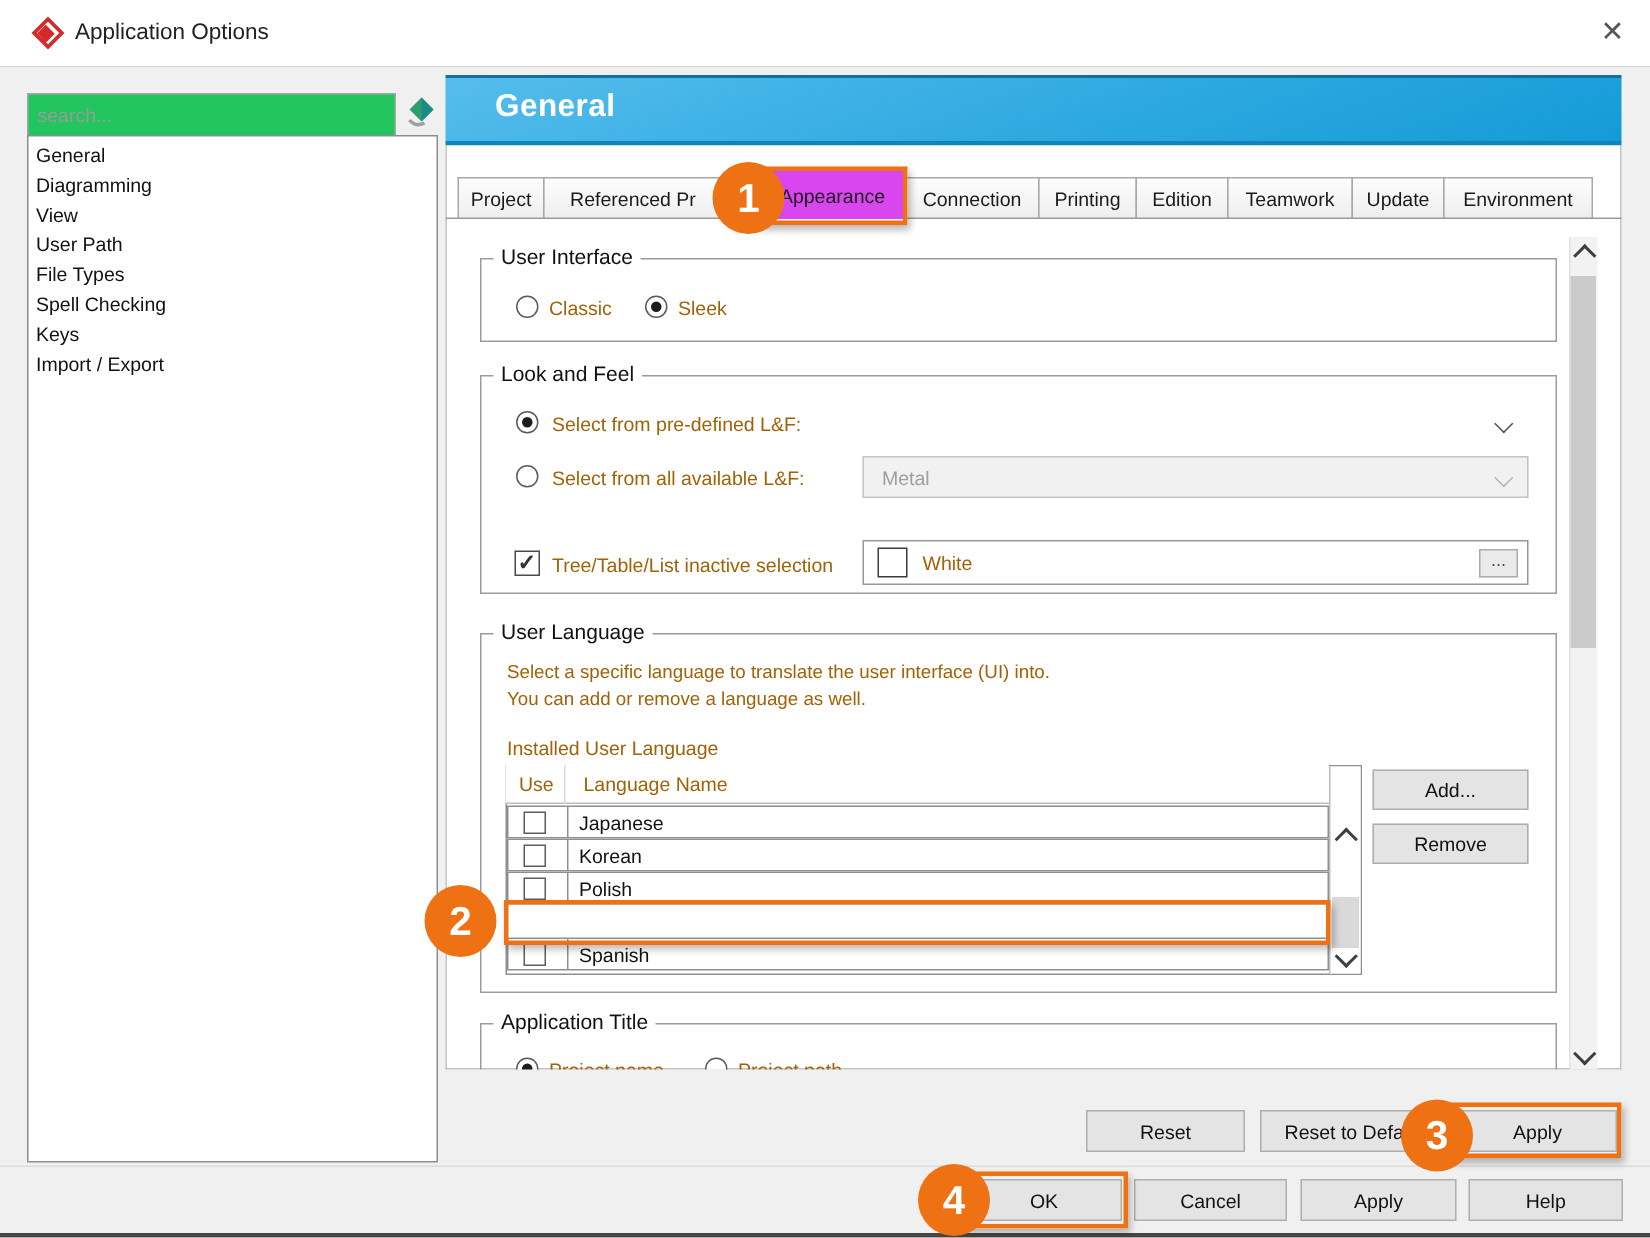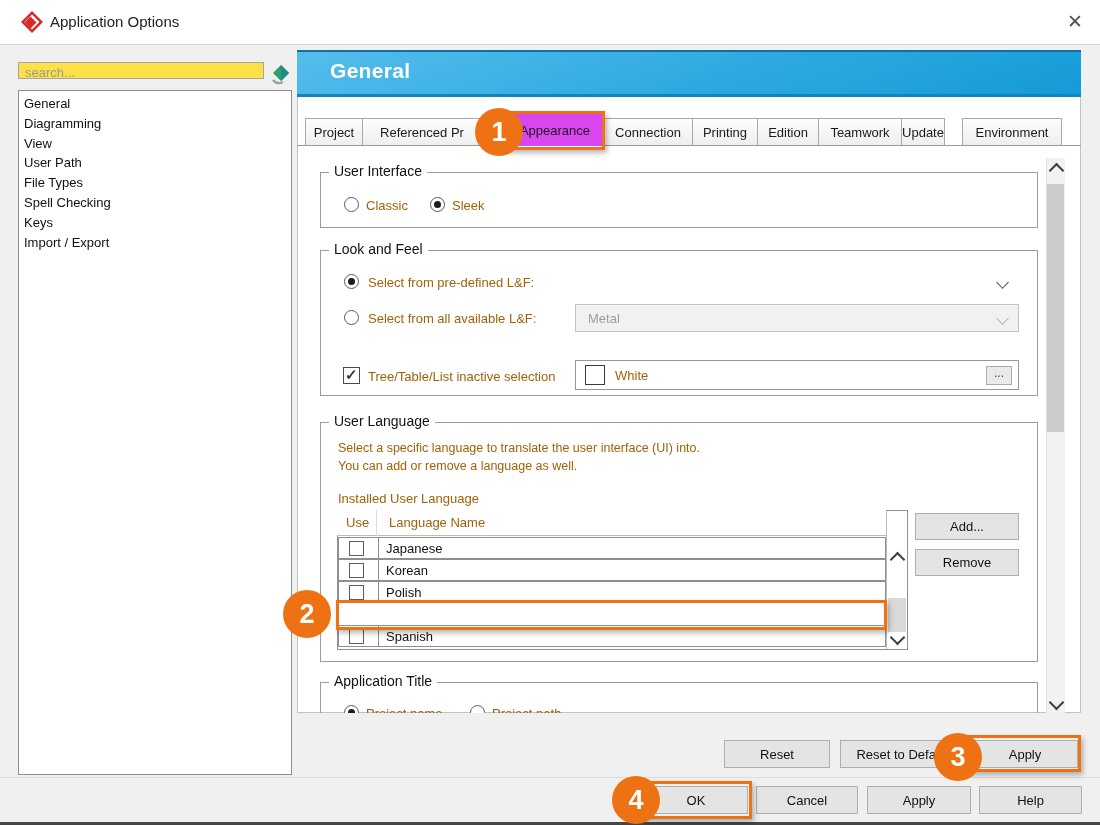--- a/index.html
+++ b/index.html
@@ -7,21 +7,21 @@
           font-family:"Liberation Sans",sans-serif;color:#1a1a1a;}
   .abs{position:absolute;}
   
   .titlebar{left:0;top:0;width:1100px;height:44px;background:#fff;border-bottom:1px solid #d6d6d6;}
   .app-title{left:50px;top:13px;font-size:15px;color:#222;}
   .close-x{left:1060px;top:8px;width:30px;height:28px;font-size:19px;color:#555;text-align:center;line-height:28px;cursor:default;}
   
   .dialog-bg{left:0;top:45px;width:1100px;height:780px;background:#f0f0f0;}
   .bottom-edge{left:0;top:822px;width:1100px;height:3px;background:#454545;}
   
-  .search-box{left:18px;top:62px;width:246px;height:17px;background:#fde047;border:1px solid #a6a6a6;box-sizing:border-box;}
+  .search-box{left:18px;top:62px;width:246px;height:29px;background:#22c55e;border:1px solid #a6a6a6;box-sizing:border-box;}
   .search-box input{width:100%;height:100%;border:none;outline:none;font-family:"Liberation Sans",sans-serif;
                     font-size:13px;color:#444;padding:0 6px;background:transparent;}
   .search-box input::placeholder{color:#9a9a9a;}
   .sidebar-list{left:18px;top:90px;width:274px;height:685px;background:#fff;border:1px solid #8d8d8d;box-sizing:border-box;padding-top:3px;}
   .sidebar-item{height:19.8px;line-height:19.8px;padding-left:5px;font-size:13px;color:#111;}
   
   .banner{left:297px;top:50px;width:784px;height:47px;box-sizing:border-box;
           background:linear-gradient(160deg,#55bdec 0%,#2ea9e0 55%,#149bd7 100%);
           border-top:2px solid #10709f;border-bottom:3px solid #0f85bb;}
   .banner-title{left:330px;top:59px;font-size:21px;font-weight:bold;color:#fff;letter-spacing:.3px;}
@@ -122,21 +122,21 @@
   <div class="abs content-panel"></div>
 
   <div class="abs tabline"></div>
   <div class="tab" style="left:305px;width:58px;">Project</div>
   <div class="tab" style="left:362px;width:120px;">Referenced Pr</div>
   <div class="tab active" style="left:507px;width:96px;">Appearance</div>
   <div class="tab" style="left:603px;width:90px;">Connection</div>
   <div class="tab" style="left:692px;width:66px;">Printing</div>
   <div class="tab" style="left:757px;width:62px;">Edition</div>
   <div class="tab" style="left:818px;width:84px;">Teamwork</div>
-  <div class="tab" style="left:901px;width:44px;">Update</div>
+  <div class="tab" style="left:901px;width:62px;">Update</div>
   <div class="tab" style="left:962px;width:100px;">Environment</div>
 
   <div class="fieldset" style="left:320px;top:172px;width:718px;height:56px;">
     <span class="legend">User Interface</span>
   </div>
   <div class="radio" style="left:344px;top:197px;"></div>
   <div class="lbl" style="left:366px;top:198px;">Classic</div>
   <div class="radio on" style="left:430px;top:197px;"></div>
   <div class="lbl" style="left:452px;top:198px;">Sleek</div>
 

